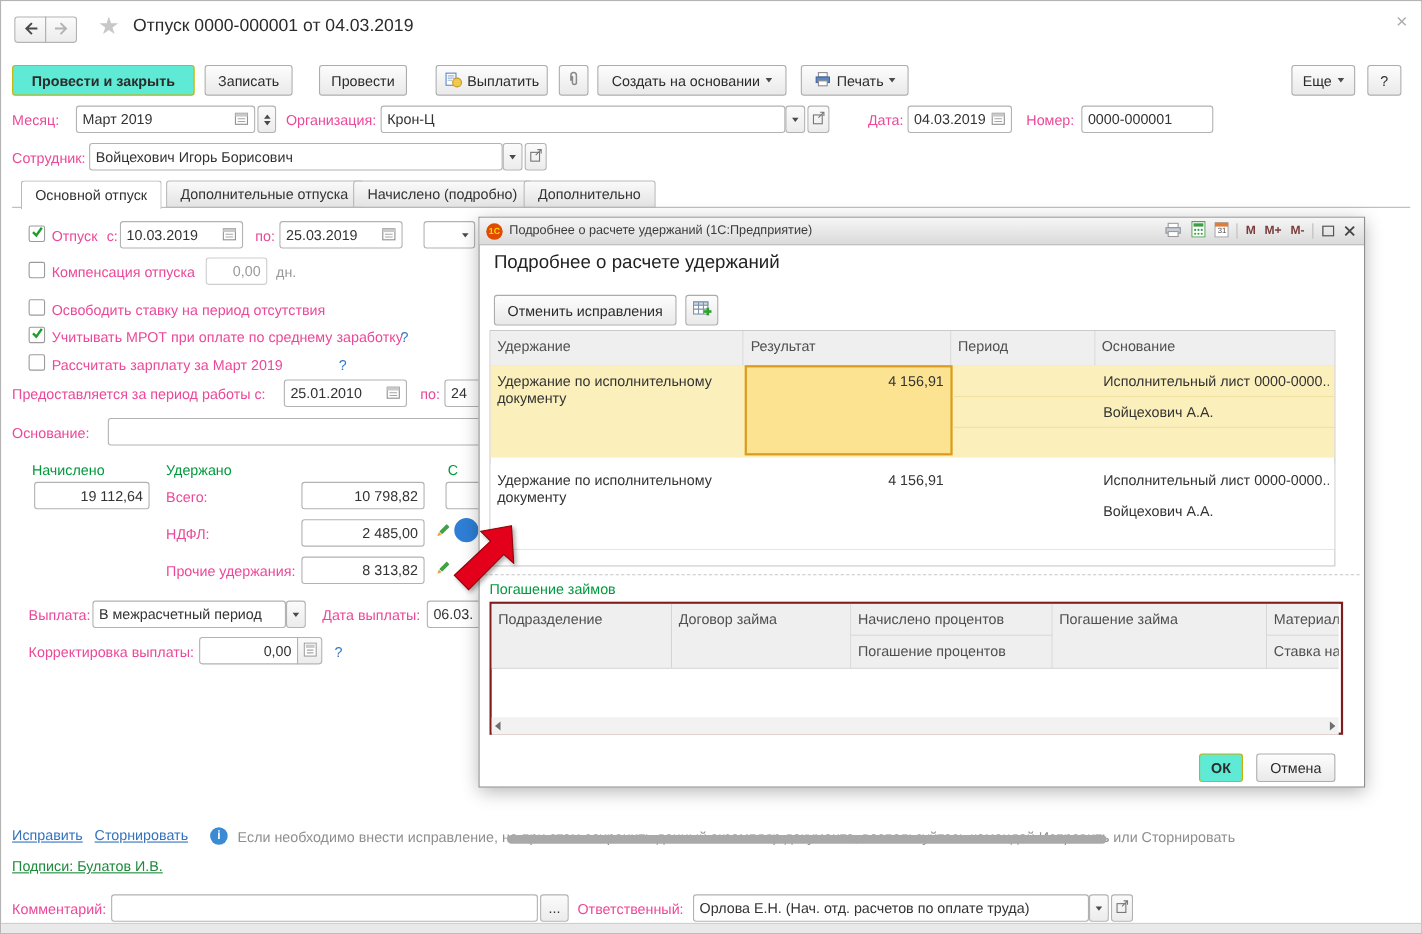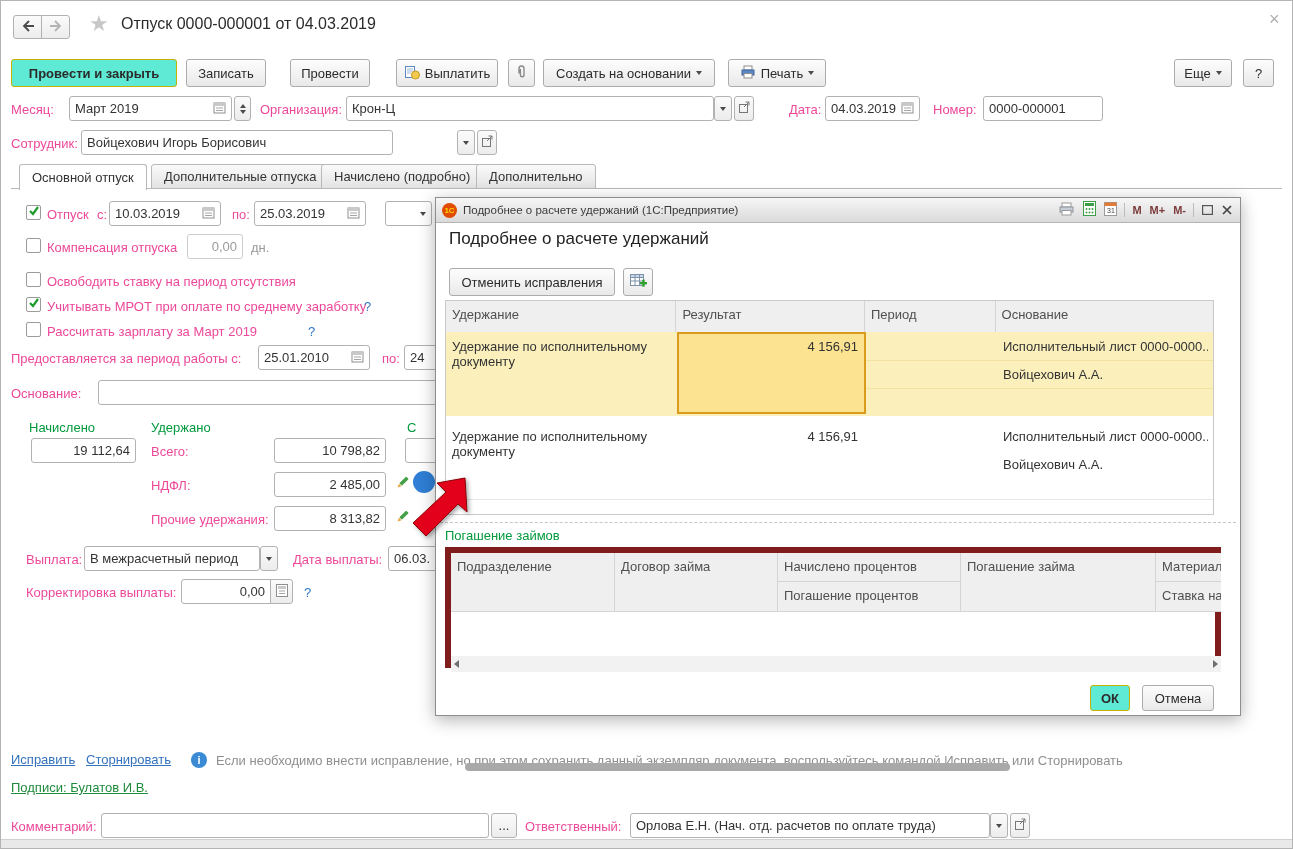--- a/index.html
+++ b/index.html
@@ -143,21 +143,21 @@
           <rect x="1" y="2" width="11" height="3" fill="#C9C9C9"></rect>
           <path d="M3 7 H10 M3 9.5 H10" stroke="#A5A5A5"></path>
         </svg></span>
   </div>
   <div class="lbl" style="left:932px;top:101px;">Номер:</div>
   <div class="field" style="left:982px;top:95px;width:120px;">
     <span>0000-000001</span>
   </div>
 
   <div class="lbl" style="left:10px;top:135px;">Сотрудник:</div>
-  <div class="field" style="left:80px;top:129px;width:312px;">
+  <div class="field" style="left:80px;top:129px;width:376px;">
     <span>Войцехович Игорь Борисович</span>
   </div>
   <div class="abox" style="left:456px;top:129px;width:18px;height:25px;">
       <span class="caret"></span>
     </div>
   <div class="abox" style="left:476px;top:129px;width:20px;height:25px;">
     <span><svg width="14" height="14">
           <rect x="2.5" y="4.5" width="8" height="8" fill="none" stroke="#777"></rect>
           <path d="M7 7 L12 2 M8.5 2 H12 V5.5" stroke="#777" fill="none"></path>
         </svg></span>
@@ -420,21 +420,21 @@
         <div class="abs" style="left:231px;top:7px;width:181px;text-align:right;color:#333;">4 156,91</div>
         <div class="abs" style="left:557px;top:7px;color:#333;white-space:nowrap;overflow:hidden;width:205px;">Исполнительный лист 0000-0000...</div>
         <div class="abs" style="left:557px;top:35px;color:#333;">Войцехович А.А.</div>
       </div>
       <div class="abs" style="left:0;top:198px;width:767px;height:1px;background:#E6E6E6;"></div>
     </div>
 
     <div class="abs dash" style="left:4px;top:324px;width:796px;height:0;"></div>
     <div class="abs green" style="left:9px;top:330px;">Погашение займов</div>
 
-    <div class="abs" style="left:9px;top:349px;width:776px;height:121px;border:6px solid #7f1d1d;box-sizing:border-box;">
+    <div class="abs" style="left:9px;top:349px;width:776px;height:121px;border:2px solid #7f1d1d;box-sizing:border-box;">
       <div class="abs" style="left:0;top:0;width:164px;height:58px;">
         <div class="th-cell" style="width:100%;height:100%;">Подразделение</div>
       </div>
       <div class="abs" style="left:164px;top:0;width:163px;height:58px;">
         <div class="th-cell" style="width:100%;height:100%;">Договор займа</div>
       </div>
       <div class="abs" style="left:327px;top:0;width:183px;height:29px;">
         <div class="th-cell" style="width:100%;height:100%;border-bottom:1px solid #D4D4D4;">Начислено процентов</div>
       </div>
       <div class="abs" style="left:327px;top:29px;width:183px;height:29px;">

